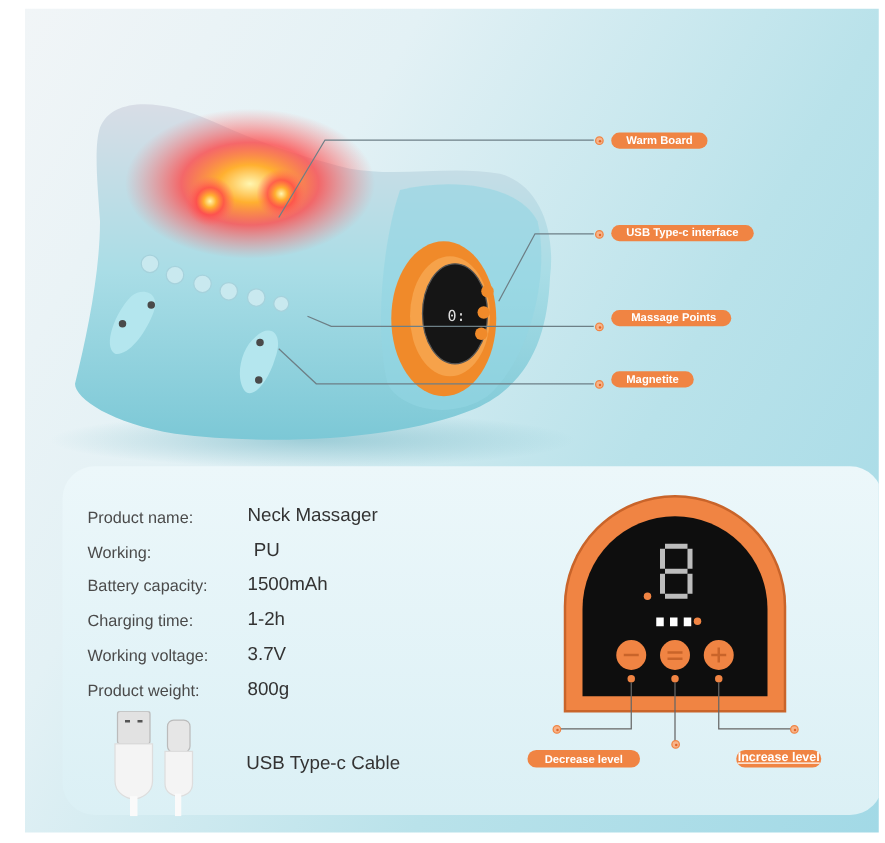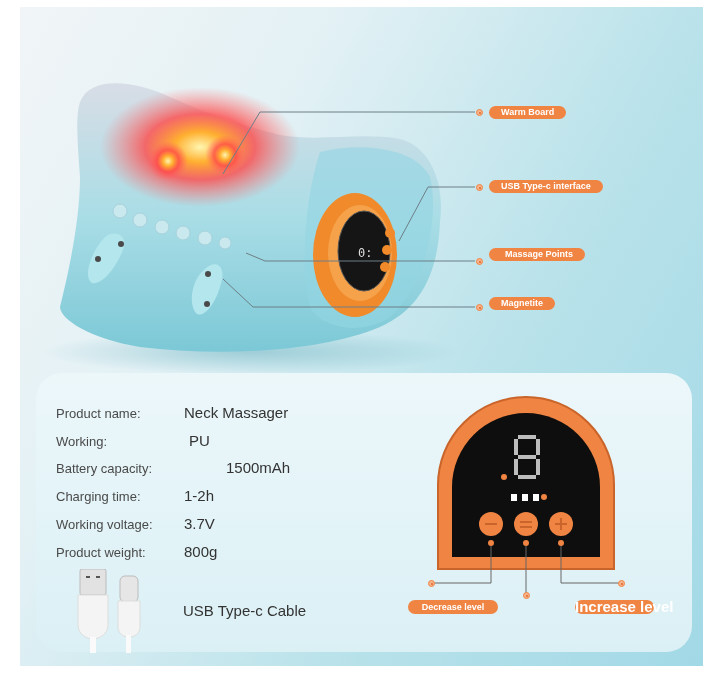--- a/index.html
+++ b/index.html
@@ -5,21 +5,21 @@
   html,body{margin:0;padding:0;background:#ffffff;}
   body{width:708px;height:674px;position:relative;overflow:hidden;font-family:"Liberation Sans",sans-serif;}
   .canvas{position:absolute;left:20px;top:7px;width:683px;height:659px;
     background:linear-gradient(120deg,#f1f5f7 0%,#e3f1f5 30%,#b9e2ea 65%,#a2d9e6 100%);overflow:hidden;}
   .title{position:absolute;left:27px;top:22px;font-size:28px;font-weight:bold;color:#2b2b2b;letter-spacing:0.5px;}
   
   .product{position:absolute;left:0;top:0;width:683px;height:380px;}
   .callout-label{position:absolute;height:13px;line-height:13px;padding:0 12px;border-radius:8px;background:#f08443;color:#fff;font-size:9px;font-weight:bold;white-space:nowrap;}
   .dot{position:absolute;width:7px;height:7px;border-radius:50%;background:#f7b48a;border:1px solid #f08443;box-sizing:border-box;}
   .dot::after{content:"";position:absolute;left:2px;top:2px;width:2px;height:2px;border-radius:50%;background:#e0662a;}
-  .panel{position:absolute;left:16px;top:366px;width:656px;height:279px;border-radius:26px;background:linear-gradient(180deg,#ecf7fa,#dbf0f5);}
+  .panel{position:absolute;left:30px;top:366px;width:656px;height:279px;border-radius:26px;background:linear-gradient(180deg,#ecf7fa,#dbf0f5);}
   .spec-row{position:absolute;left:20px;font-size:13px;color:#4a4a4a;}
   .spec-val{position:absolute;left:148px;font-size:15px;color:#333;}
   .cable-label{position:absolute;left:147px;top:229px;font-size:15px;color:#333;}
   .ctl-label{position:absolute;background:#f08443;color:#fff;font-weight:bold;border-radius:7px;text-align:center;white-space:nowrap;}
 </style>
 </head>
 <body>
 
 <div class="canvas">
 
@@ -94,21 +94,21 @@
   <div class="callout-label" style="left:469px;top:241px;padding-left:16px;">Massage Points</div>
   <div class="dot" style="left:456px;top:297px;"></div>
   <div class="callout-label" style="left:469px;top:290px;">Magnetite</div>
 
   <div class="panel">
     <div class="spec-row" style="top:33px;">Product name:</div>
     <div class="spec-val" style="top:31px;">Neck Massager</div>
     <div class="spec-row" style="top:61px;">Working:</div>
     <div class="spec-val" style="top:59px;left:153px;">PU</div>
     <div class="spec-row" style="top:88px;">Battery capacity:</div>
-    <div class="spec-val" style="top:86px;margin-left:42px;">1500mAh</div>
+    <div class="spec-val" style="top:86px;">1500mAh</div>
     <div class="spec-row" style="top:116px;">Charging time:</div>
     <div class="spec-val" style="top:114px;">1-2h</div>
     <div class="spec-row" style="top:144px;">Working voltage:</div>
     <div class="spec-val" style="top:142px;">3.7V</div>
     <div class="spec-row" style="top:172px;">Product weight:</div>
     <div class="spec-val" style="top:170px;">800g</div>
 
     <svg style="position:absolute;left:40px;top:196px;" width="70" height="84">
       <rect x="4" y="0" width="26" height="26" rx="2" fill="#e2e2e2" stroke="#bbb"></rect>
       <rect x="10" y="7" width="4" height="2" fill="#555"></rect>
@@ -157,15 +157,15 @@
       <g stroke="#666" fill="none">
           <polyline points="75,151 75,188 15,188"></polyline>
           <line x1="110" y1="151" x2="110" y2="200"></line>
           <polyline points="145,151 145,188 205,188"></polyline>
         </g>
     </svg>
     <div class="dot" style="left:392px;top:207px;"></div>
     <div class="dot" style="left:487px;top:219px;"></div>
     <div class="dot" style="left:582px;top:207px;"></div>
     <div class="ctl-label" style="left:344px;top:227px;width:90px;height:14px;line-height:14px;font-size:9px;margin-left:28px;">Decrease level</div>
-    <div class="ctl-label" style="left:539px;top:227px;width:79px;height:14px;line-height:14px;font-size:15px;">Increase level</div>
+    <div class="ctl-label" style="left:539px;top:227px;width:68px;height:14px;line-height:14px;font-size:10px;text-decoration:underline;">Increase level</div>
   </div>
 </div>
 
 </body></html>

